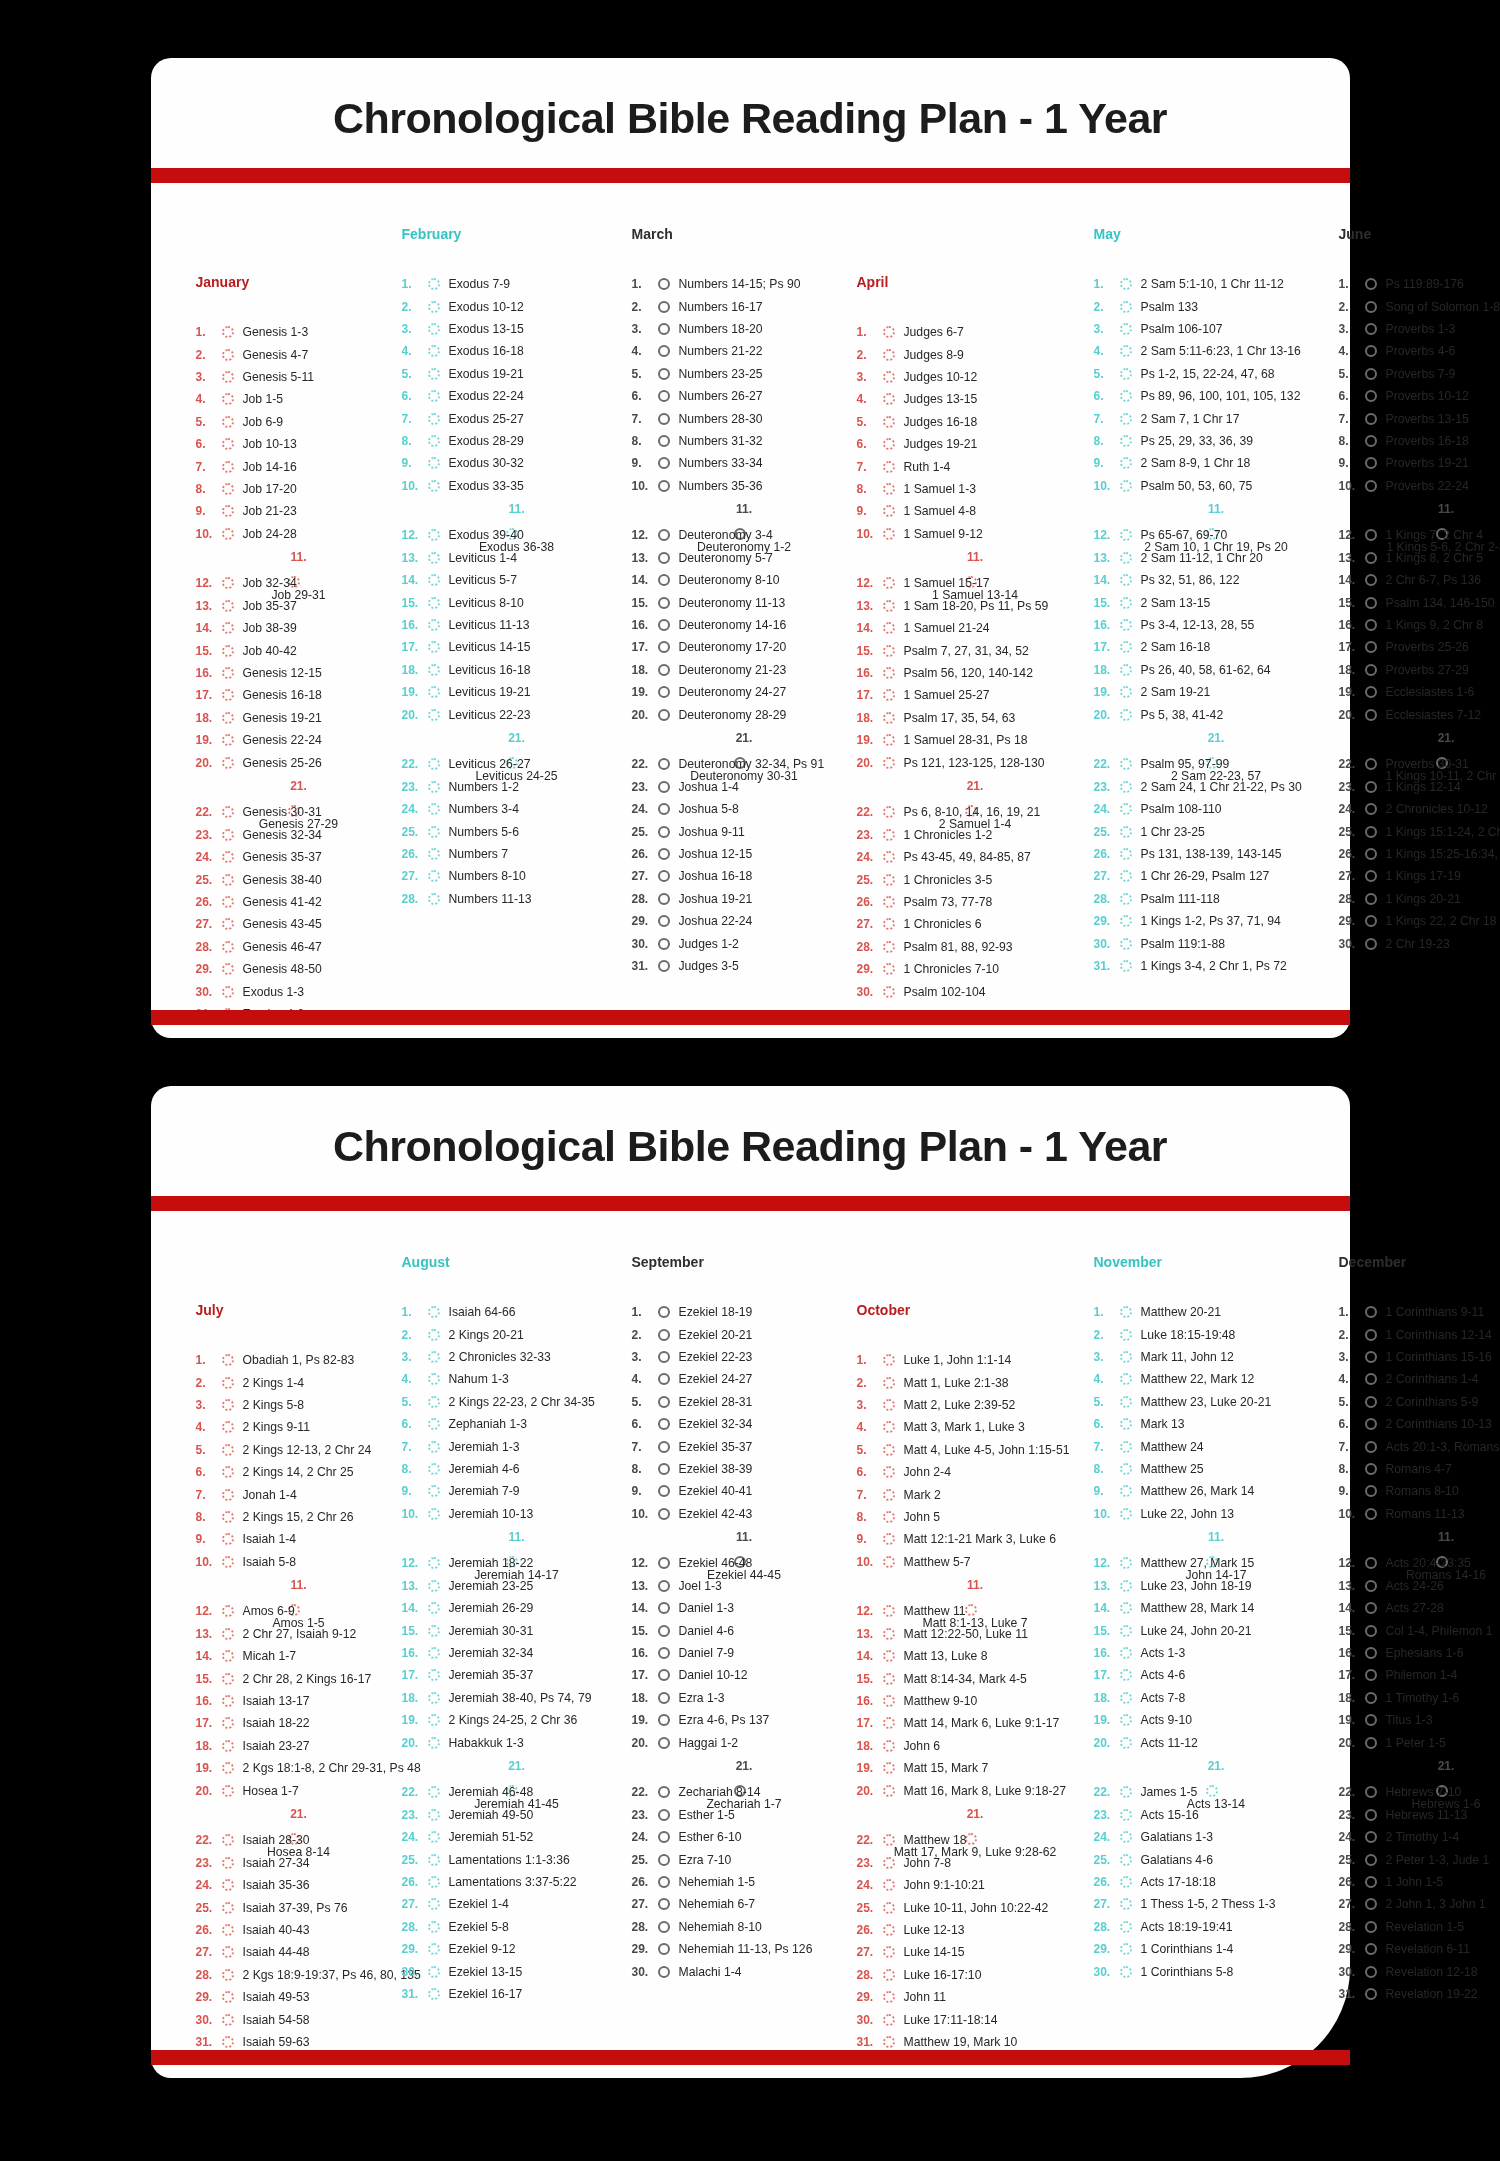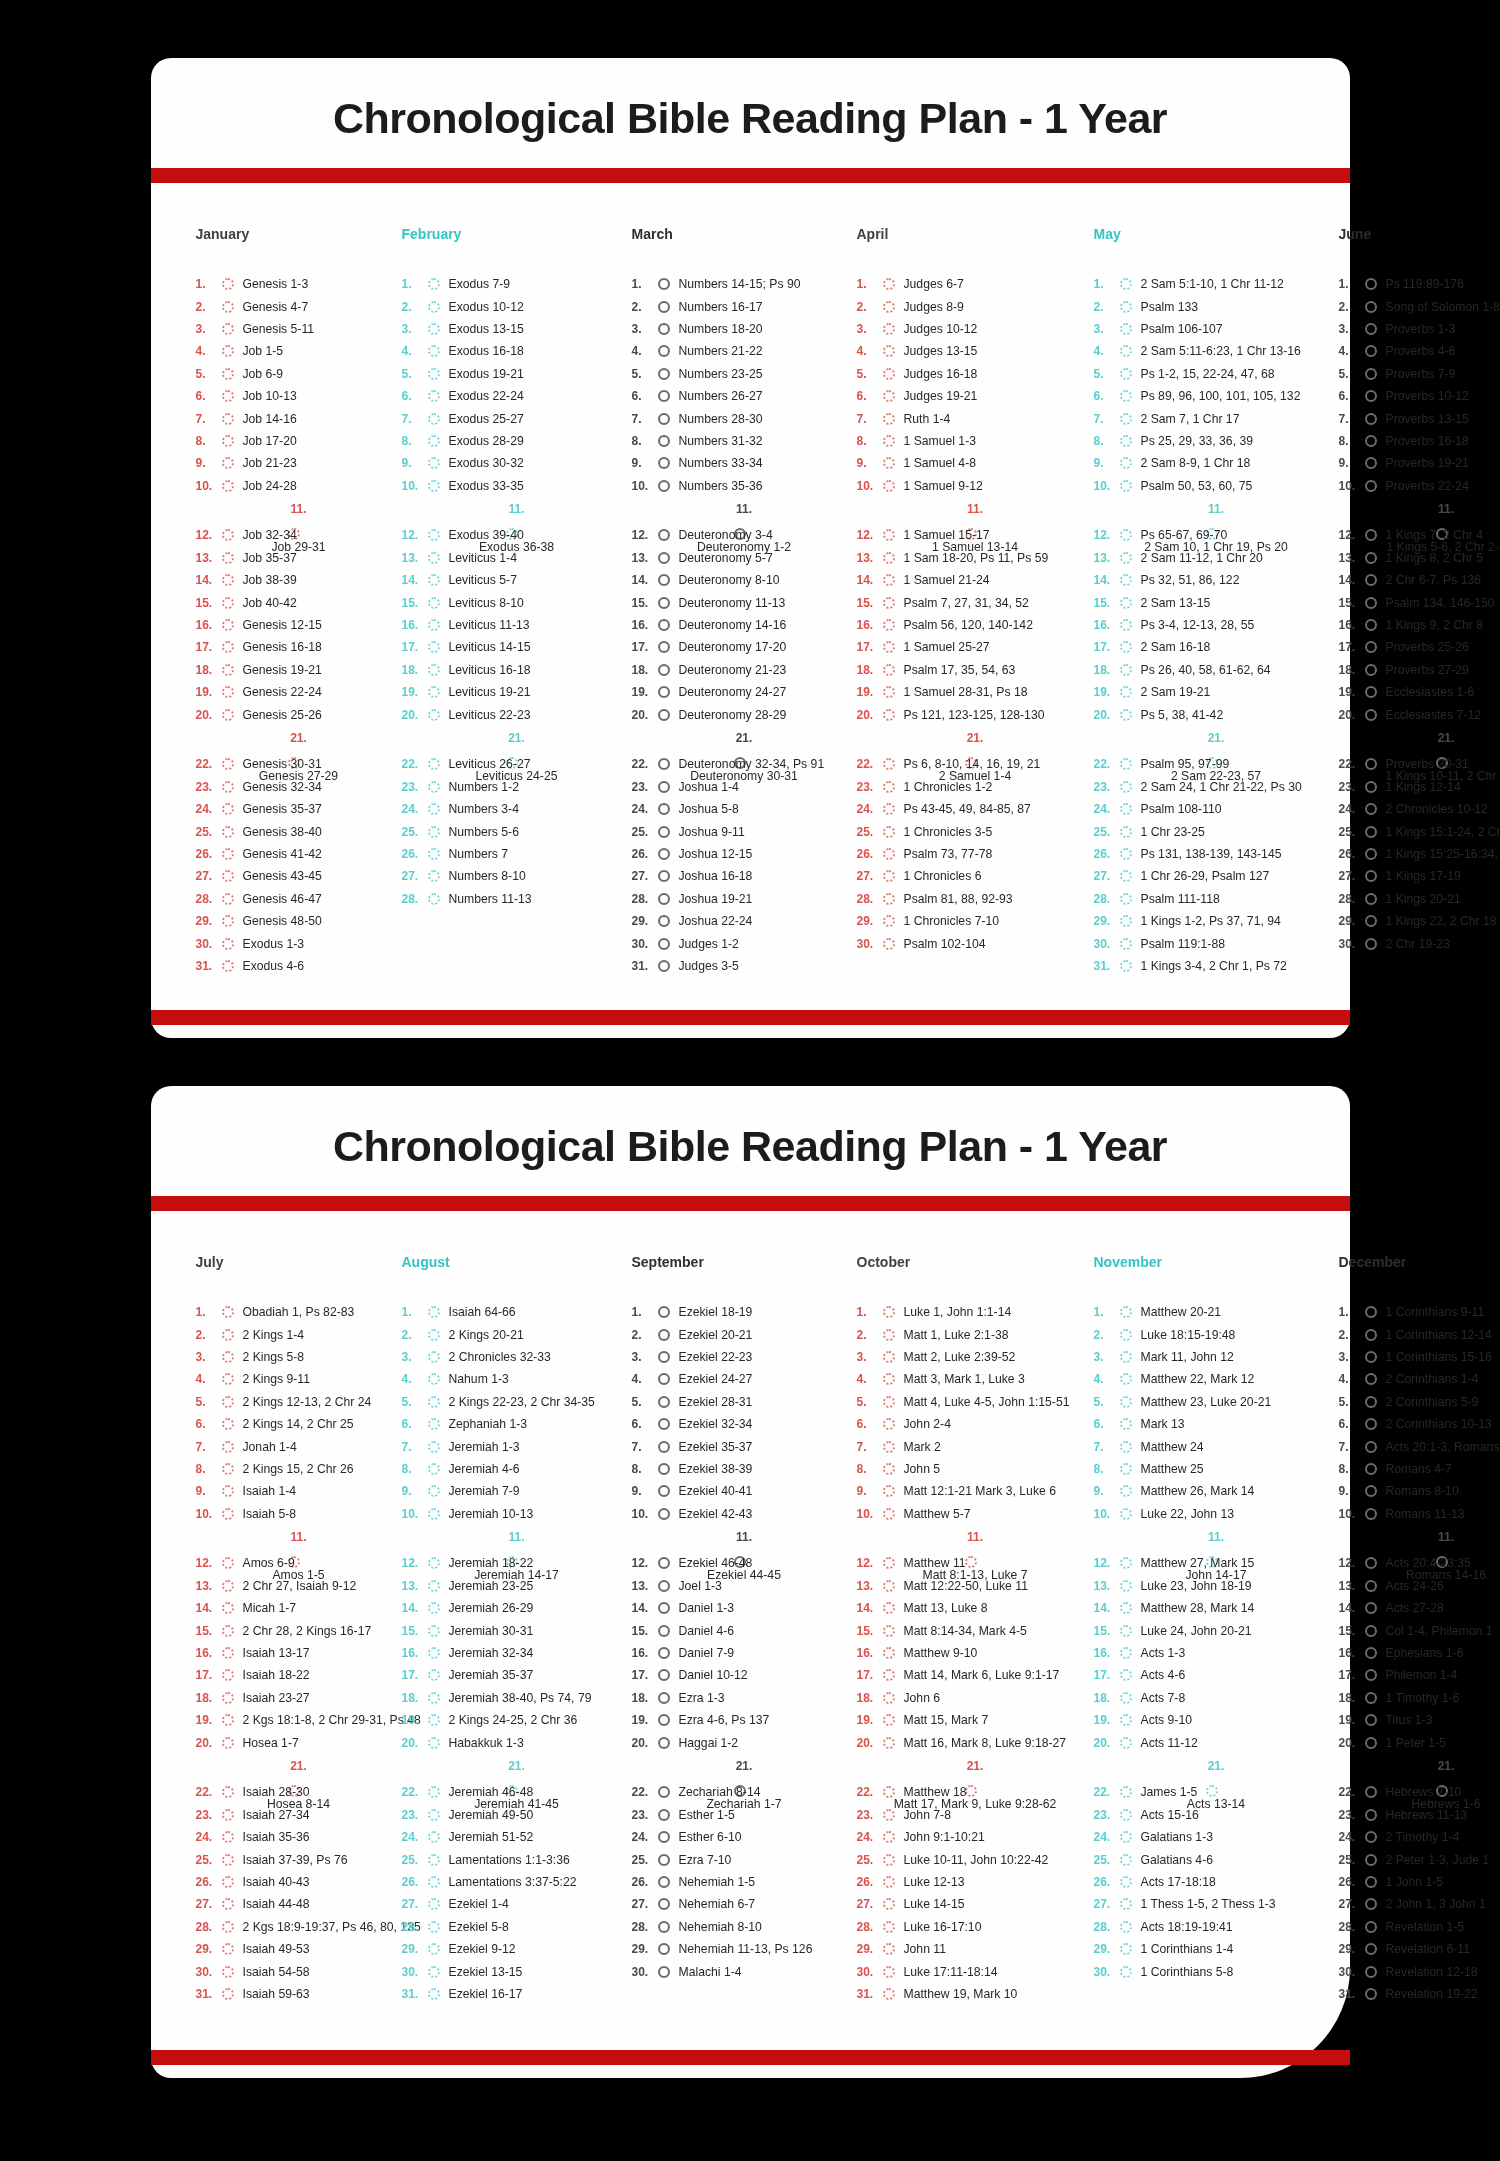--- a/index.html
+++ b/index.html
@@ -54,21 +54,21 @@
   }
   .ring {
     flex: 0 0 auto; width: 8px; height: 8px;
     border-radius: 50%; margin-right: 9px;
     box-sizing: content-box;
   }
   .ring.red  { border: 2px dotted #e27a74; }
   .ring.cyan { border: 2px dotted #74d6d6; }
   .ring.dark { border: 2px solid  #6b6b6b; }
   .ref { font-size: 12.2px; color: #272727; }
-  .red.month-name  { color: #404040; }
+  .red.month-name  { color: #b91c1c; margin-top: 48px; }
   .cyan.month-name { color: #36c3c3; }
   .dark.month-name { color: #2e2e2e; }
   .num.red  { color: #d9534e; }
   .num.cyan { color: #58cfcf; }
   .num.dark { color: #494949; }
 </style>
 </head>
 <body>
 
 <div class="page page-1">

